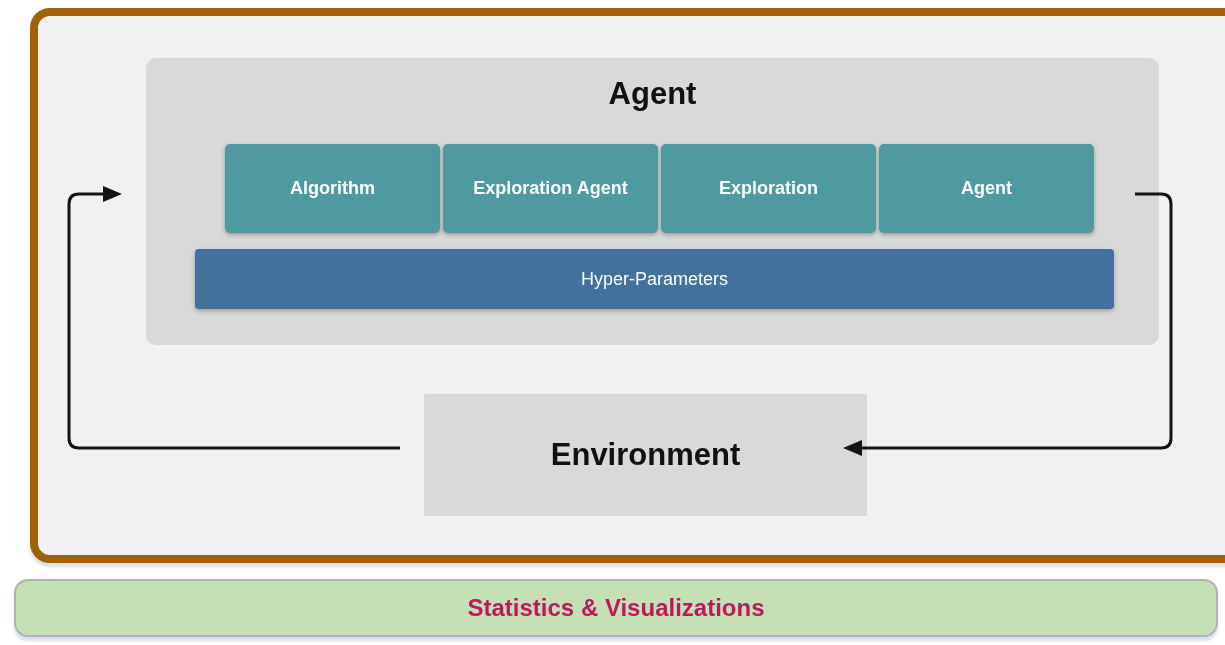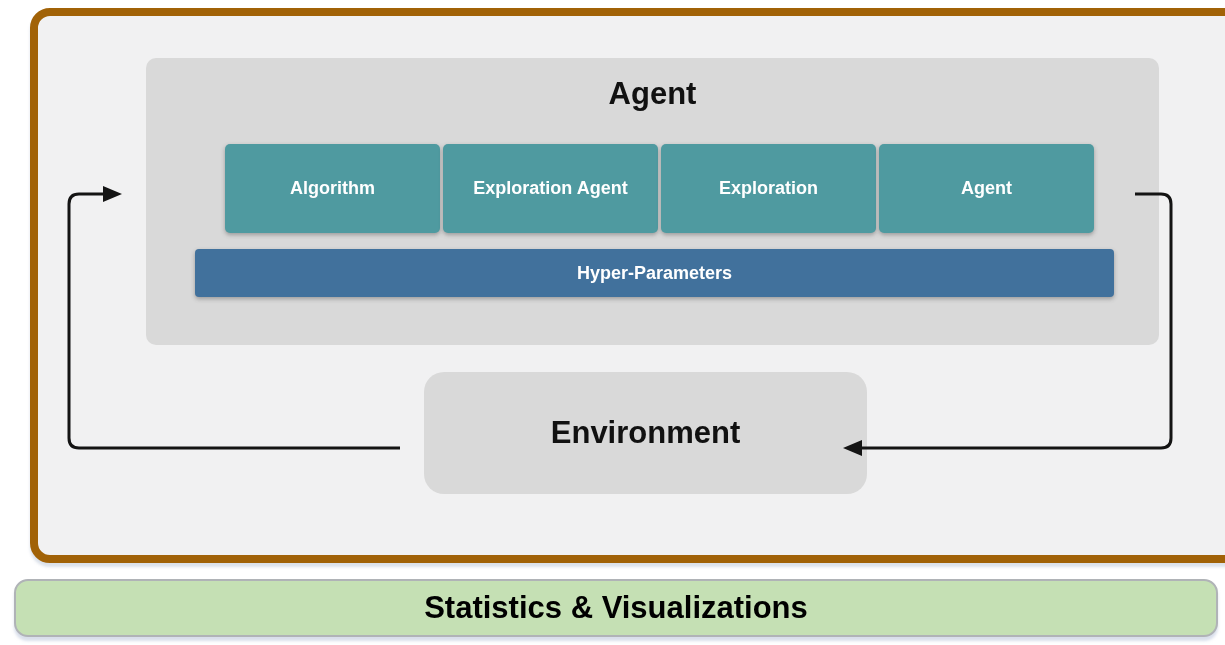--- a/index.html
+++ b/index.html
@@ -67,40 +67,40 @@
     justify-content: center;
     color: #ffffff;
     font-size: 18px;
     font-weight: 700;
   }
   .hyper-bar {
     position: absolute;
     left: 49px;
     top: 191px;
     width: 919px;
-    height: 48px;
+    height: 60px;
     background: var(--hyper_blue);
     border-radius: 4px;
     box-shadow: 0 2px 4px rgba(80,80,80,0.45);
     display: flex;
     align-items: center;
     justify-content: center;
     color: #ffffff;
     font-size: 18px;
-    font-weight: 700;
+    font-weight: 400;
   }
   
   .env-box {
     position: absolute;
     left: 386px;   
-    top: 356px;    
+    top: 378px;    
     width: 443px;
     height: 122px;
     background: var(--box_gray);
-    border-radius: 20px;
+    border-radius: 1px;
     display: flex;
     align-items: center;
     justify-content: center;
     font-size: 31px;
     font-weight: 700;
     color: #111111;
   }
   
   .arrows {
     position: absolute;
@@ -126,23 +126,23 @@
     top: 579px;
     width: 1200px;
     height: 54px;
     background: var(--stats_green);
     border: 2px solid #b0b3b7;
     border-radius: 14px;
     box-shadow: 0 4px 3px rgba(186,196,218,0.55);
     display: flex;
     align-items: center;
     justify-content: center;
-    font-size: 31px;
+    font-size: 24px;
     font-weight: 700;
-    color: #000000;
+    color: #be185d;
   }
 </style>
 </head>
 <body>
 
 <div class="canvas">
 
   <div class="outer-panel">
 
     <div class="agent-box">

